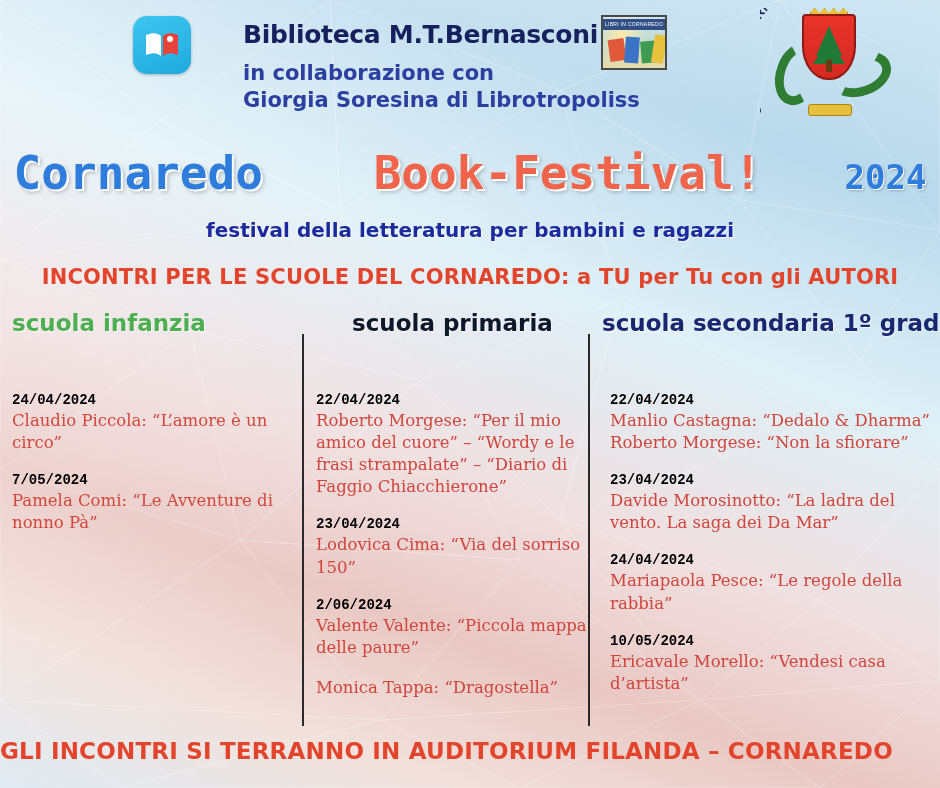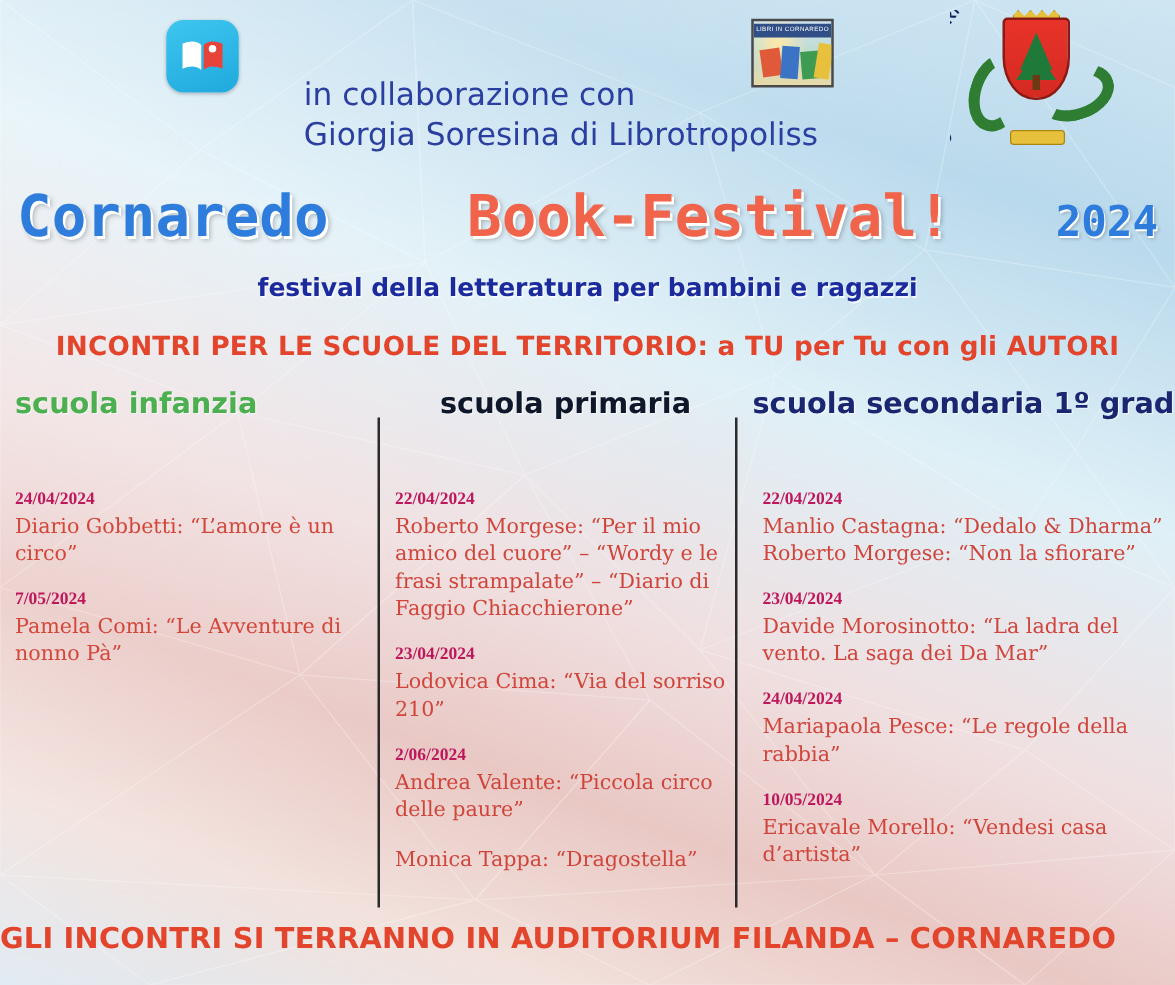--- a/index.html
+++ b/index.html
@@ -32,21 +32,21 @@
 
   .lib-title {
     position: absolute; left: 243px; top: 20px;
     font-family: "DejaVu Sans", sans-serif;
     font-weight: bold; font-size: 25px; color: #16205e;
     letter-spacing: -0.3px;
   }
   .lib-sub {
     position: absolute; left: 243px; top: 60px;
     font-family: "DejaVu Sans", sans-serif;
-    font-weight: normal; font-size: 25px; color: #2b3fa0;
+    font-weight: bold; font-size: 21px; color: #2b3fa0;
     line-height: 1.28;
   }
 
   .stamp-img {
     position: absolute; left: 601px; top: 15px;
     width: 66px; height: 55px;
     border: 2px solid #4a4a4a;
     background:
       radial-gradient(circle at 30% 35%, #ffe9a8 0%, rgba(255,233,168,0) 45%),
       linear-gradient(180deg, #cfe3f2 0%, #bfdcd2 45%, #e8d9a8 100%);
@@ -165,22 +165,22 @@
   .col-2 .col-head { color: #0f172a; padding-left: 40px; }
   .col-3 .col-head { color: #1a2670; padding-left: 2px; }
 
   .entries { margin-top: 56px; }
   .col-1 .entries { padding-left: 4px; }
   .col-2 .entries { padding-left: 4px; }
   .col-3 .entries { padding-left: 10px; }
 
   .entry { margin-bottom: 18px; }
   .entry-date {
-    font-family: Liberation Serif, serif;
-    font-weight: bold; font-size: 14px; color: #be185d;
+    font-family: Liberation Mono, monospace;
+    font-weight: bold; font-size: 14px; color: #000000;
     margin-bottom: 2px;
   }
   .entry-text {
     font-family: "DejaVu Serif", serif;
     font-size: 16.5px; line-height: 1.34; color: #d3463a;
   }
   .col-2 .entry-text { color: #d0453b; }
   .col-3 .entry-text { color: #d0453b; }
 
   .divider {
@@ -220,20 +220,21 @@
   <div class="header">
 
     <div class="logo-lib">
       <svg width="38" height="30" viewBox="0 0 38 30" aria-hidden="true">
         <path d="M3 5 C10 2, 15 3, 18 6 L18 26 C15 23, 10 22, 3 25 Z" fill="#ffffff"></path>
         <path d="M35 5 C28 2, 23 3, 20 6 L20 26 C23 23, 28 22, 35 25 Z" fill="#e8433a"></path>
         <circle cx="27" cy="9" r="3" fill="#ffffff"></circle>
       </svg>
     </div>
 
+    <div class="lib-title">Biblioteca M.T.Bernasconi</div>
 
     <div class="lib-sub">
       <div>in collaborazione con</div>
       <div>Giorgia Soresina di Librotropoliss</div>
     </div>
 
     <div class="stamp-img">
       <div class="s-top">LIBRI IN CORNAREDO</div>
       <div class="s-b1"></div>
       <div class="s-b2"></div>
@@ -267,55 +268,55 @@
   <div class="main-title">
     <span class="t-word1">Cornaredo</span>
     <span>&nbsp;&nbsp;</span>
     <span class="t-word2">Book-Festival!</span>
     <span>&nbsp;</span>
     <span class="t-year">2024</span>
   </div>
 
   <div class="subtitle">festival della letteratura per bambini e ragazzi</div>
 
-  <div class="banner">INCONTRI PER LE SCUOLE DEL TERRITORIO: a TU per Tu con gli AUTORI</div>
+  <div class="banner">INCONTRI PER LE SCUOLE DEL CORNAREDO: a TU per Tu con gli AUTORI</div>
 
   <div class="columns">
 
     <div class="divider div-1"></div>
     <div class="divider div-2"></div>
 
     <div class="col col-1">
       <div class="col-head">scuola infanzia</div>
       <div class="entries">
         <div class="entry">
           <div class="entry-date">24/04/2024</div>
-          <div class="entry-text">Diario Gobbetti: “L’amore è un circo”</div>
+          <div class="entry-text">Claudio Piccola: “L’amore è un circo”</div>
         </div>
         <div class="entry">
           <div class="entry-date">7/05/2024</div>
           <div class="entry-text">Pamela Comi: “Le Avventure di nonno Pà”</div>
         </div>
       </div>
     </div>
 
     <div class="col col-2">
       <div class="col-head">scuola primaria</div>
       <div class="entries">
         <div class="entry">
           <div class="entry-date">22/04/2024</div>
           <div class="entry-text">Roberto Morgese: “Per il mio amico del cuore” – “Wordy e le frasi strampalate” – “Diario di Faggio Chiacchierone”</div>
         </div>
         <div class="entry">
           <div class="entry-date">23/04/2024</div>
-          <div class="entry-text">Lodovica Cima: “Via del sorriso 210”</div>
+          <div class="entry-text">Lodovica Cima: “Via del sorriso 150”</div>
         </div>
         <div class="entry">
           <div class="entry-date">2/06/2024</div>
-          <div class="entry-text">Andrea Valente: “Piccola circo delle paure”</div>
+          <div class="entry-text">Valente Valente: “Piccola mappa delle paure”</div>
         </div>
         <div class="entry">
           <div class="entry-text">Monica Tappa: “Dragostella”</div>
         </div>
       </div>
     </div>
 
     <div class="col col-3">
       <div class="col-head">scuola secondaria 1º grado</div>
       <div class="entries">

